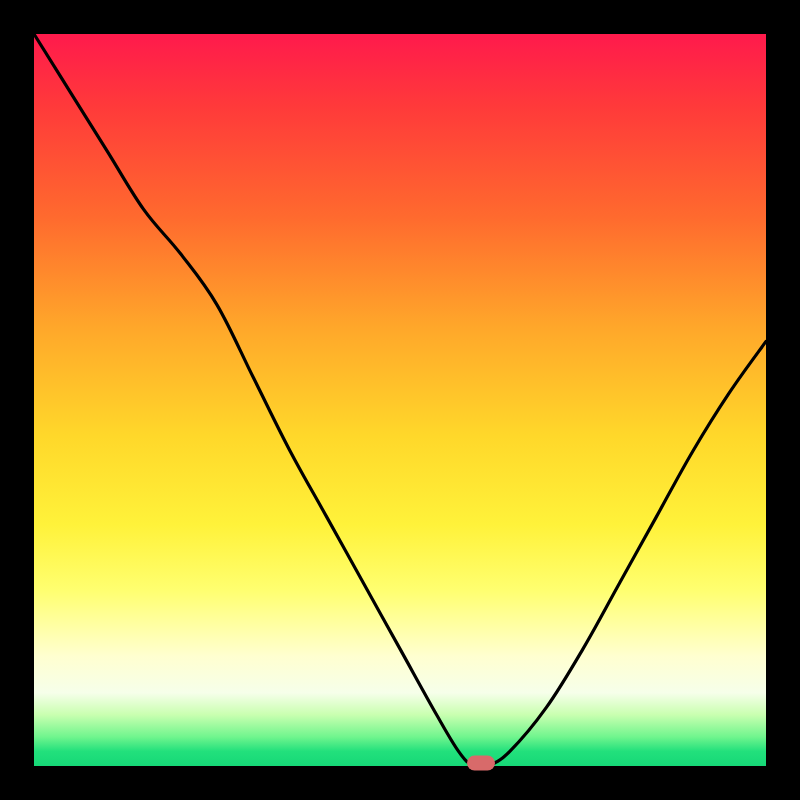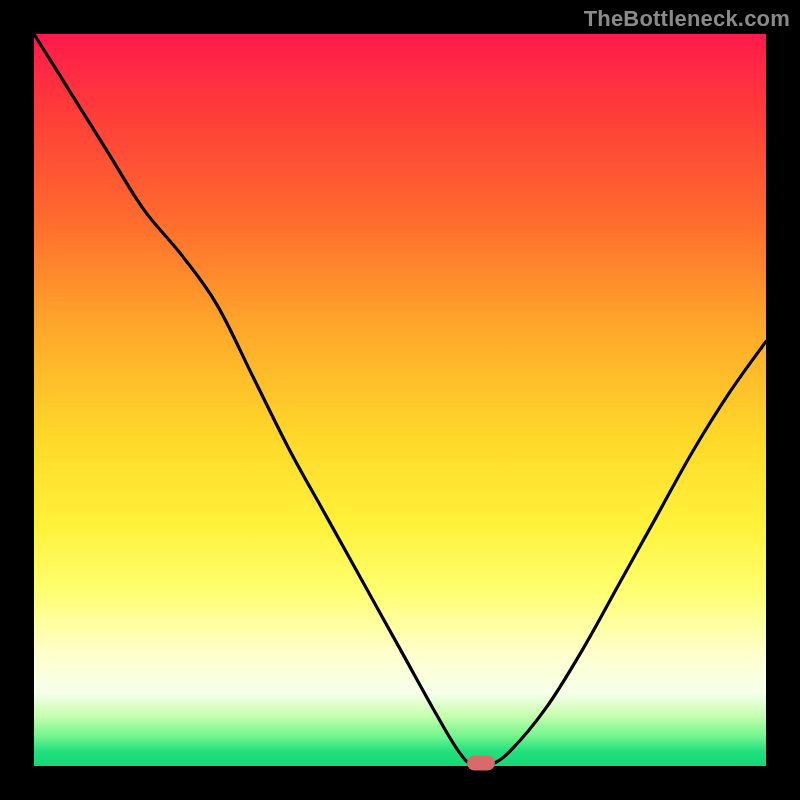--- a/index.html
+++ b/index.html
@@ -71,14 +71,13 @@
 </head>
 <body>
 
 <div class="frame">
   <div class="plot-area">
     <svg class="curve" viewBox="0 0 732 732" preserveAspectRatio="none">
       <path id="curve-path" d="M 0.00 0.00 C 6.59 10.54, 23.42 37.48, 36.60 58.56 C 49.78 79.64, 60.02 96.04, 73.20 117.12 C 86.38 138.20, 96.62 157.23, 109.80 175.68 C 122.98 194.13, 133.22 202.47, 146.40 219.60 C 159.58 236.73, 169.82 248.44, 183.00 270.84 C 196.18 293.24, 206.42 317.69, 219.60 344.04 C 232.78 370.39, 243.02 392.21, 256.20 417.24 C 269.38 442.27, 279.62 459.40, 292.80 483.12 C 305.98 506.84, 316.22 525.28, 329.40 549.00 C 342.58 572.72, 352.82 591.16, 366.00 614.88 C 379.18 638.60, 392.06 662.31, 402.60 680.76 C 413.14 699.21, 417.97 708.14, 424.56 717.36 C 431.15 726.58, 433.93 729.36, 439.20 732.00 C 444.47 734.64, 447.25 734.64, 453.84 732.00 C 460.43 729.36, 465.26 727.90, 475.80 717.36 C 486.34 706.82, 499.22 691.89, 512.40 673.44 C 525.58 654.99, 535.82 637.28, 549.00 614.88 C 562.18 592.48, 572.42 572.72, 585.60 549.00 C 598.78 525.28, 609.02 506.84, 622.20 483.12 C 635.38 459.40, 645.62 439.64, 658.80 417.24 C 671.98 394.84, 682.22 378.44, 695.40 358.68 C 708.58 338.92, 725.41 316.66, 732.00 307.44" fill="none" stroke="#000000" stroke-width="3.2" stroke-linecap="round" stroke-linejoin="round"></path>
     </svg>
     <div id="marker" class="marker" style="left: 446.52px; top: 729px; background: rgb(216, 106, 106);"></div>
   </div>
-  <div class="watermark">TheBottleneck.com</div>
 </div>
 
 </body></html>

